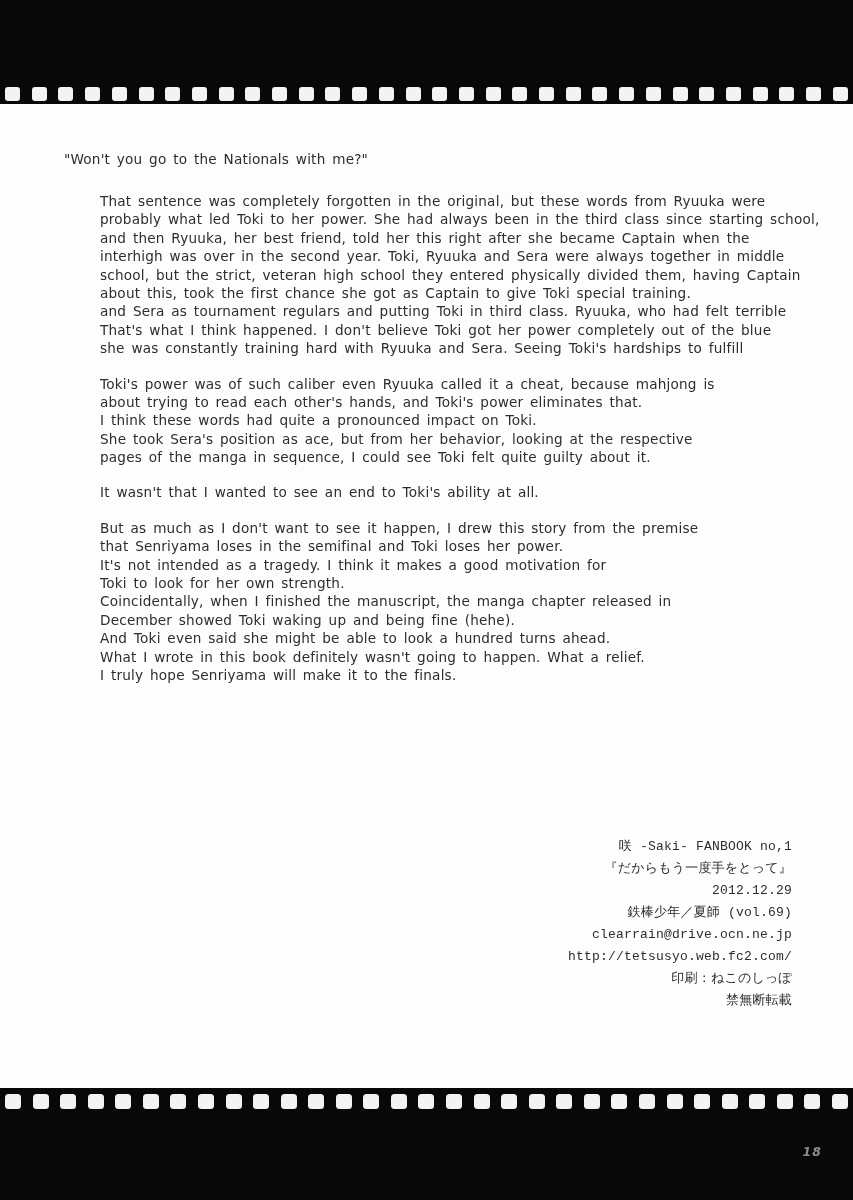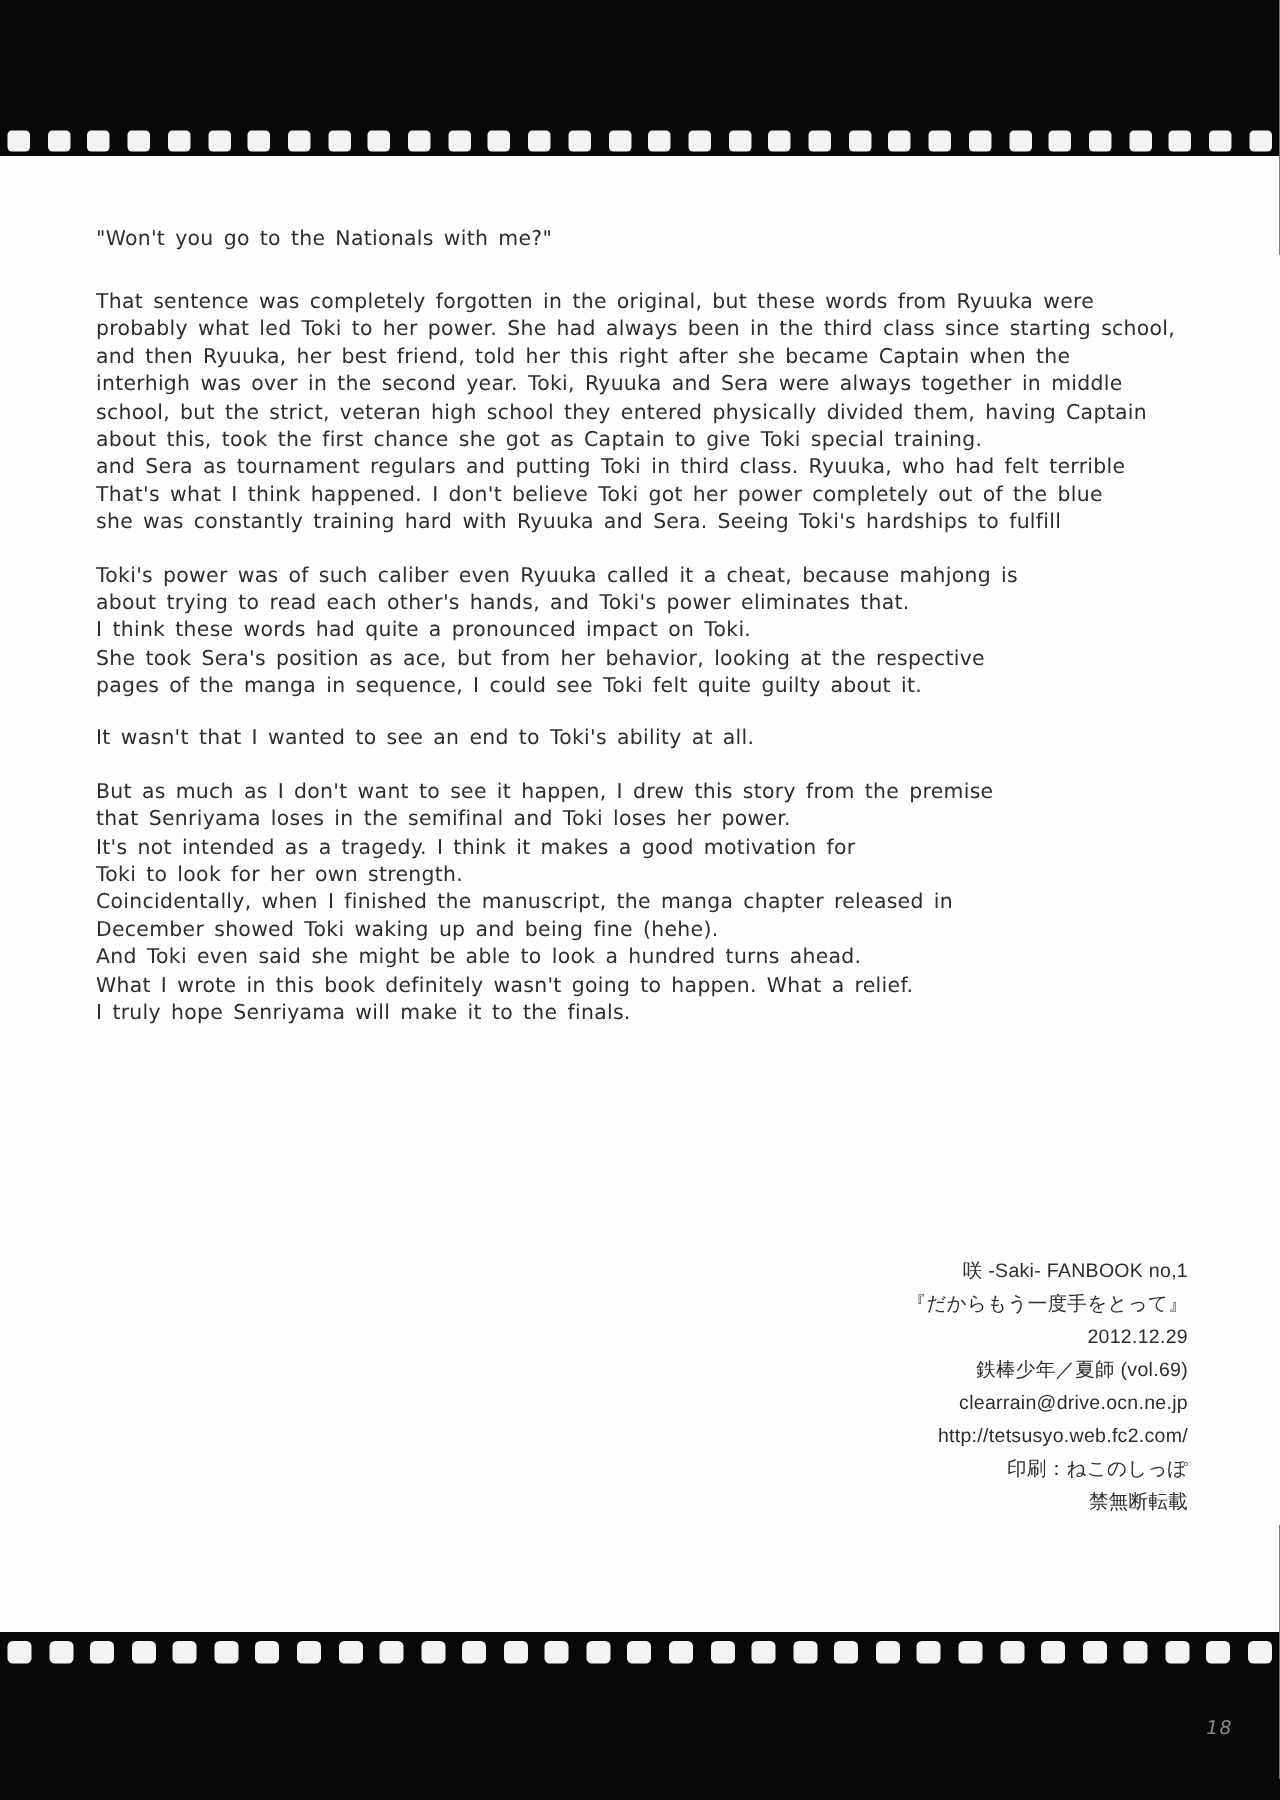--- a/index.html
+++ b/index.html
@@ -2,44 +2,44 @@
 <html><head>
 <meta charset="utf-8">
 <style>
   html,body{margin:0;padding:0;background:#1a1a1a;}
   .screen{
     width:853px;height:1200px;position:relative;overflow:hidden;
     background:var(--paper,#fdfdfd);
     display:flex;flex-direction:column;
     font-family:"DejaVu Sans","Liberation Sans",sans-serif;
   }
-  .band{background:var(--film,#080808);position:relative;flex:none;}
+  .band{background:var(--film,#080808);position:relative;flex:none;font-weight:bold;}
   .band.top{height:104px;}
   .band.bottom{height:112px;}
   .holes{position:absolute;left:0;right:0;display:flex;justify-content:space-between;padding:0 5px;}
   .band.top .holes{bottom:3px;}
   .band.bottom .holes{top:6px;}
   .hole{flex:none;background:var(--perf,#f3f3f3);}
   .band.top .hole{width:15px;height:14px;border-radius:3px;}
   .band.bottom .hole{width:16px;height:15px;border-radius:3.5px;}
   .page{
     flex:1;min-height:0;
     padding:46px 48px 0 64px;
     color:var(--ink,#2d2d2d);
     font-size:13.6px;line-height:18.4px;
     letter-spacing:0.2px;word-spacing:2.2px;
   }
   .quote{white-space:nowrap;height:19px;line-height:19px;}
-  .paragraphs{margin-top:23px;}
+  .paragraphs{margin-top:23px;margin-left:36px;}
   .para + .para{margin-top:17px;}
   .tline{white-space:nowrap;height:18.4px;}
   .credits{
     margin-top:152px;margin-right:13px;
     text-align:right;
-    font-family:Liberation Sans, sans-serif;
+    font-family:Liberation Mono, monospace;
     font-size:13px;line-height:22px;
     letter-spacing:0.2px;word-spacing:0;
     color:var(--ink,#2d2d2d);
   }
   .credit-line{white-space:nowrap;}
   .page-number{
     position:absolute;right:31px;top:56px;
     color:var(--pagenum,#8c8c8c);
     font-size:12.5px;font-style:italic;letter-spacing:1px;
     font-family:"DejaVu Sans",sans-serif;

